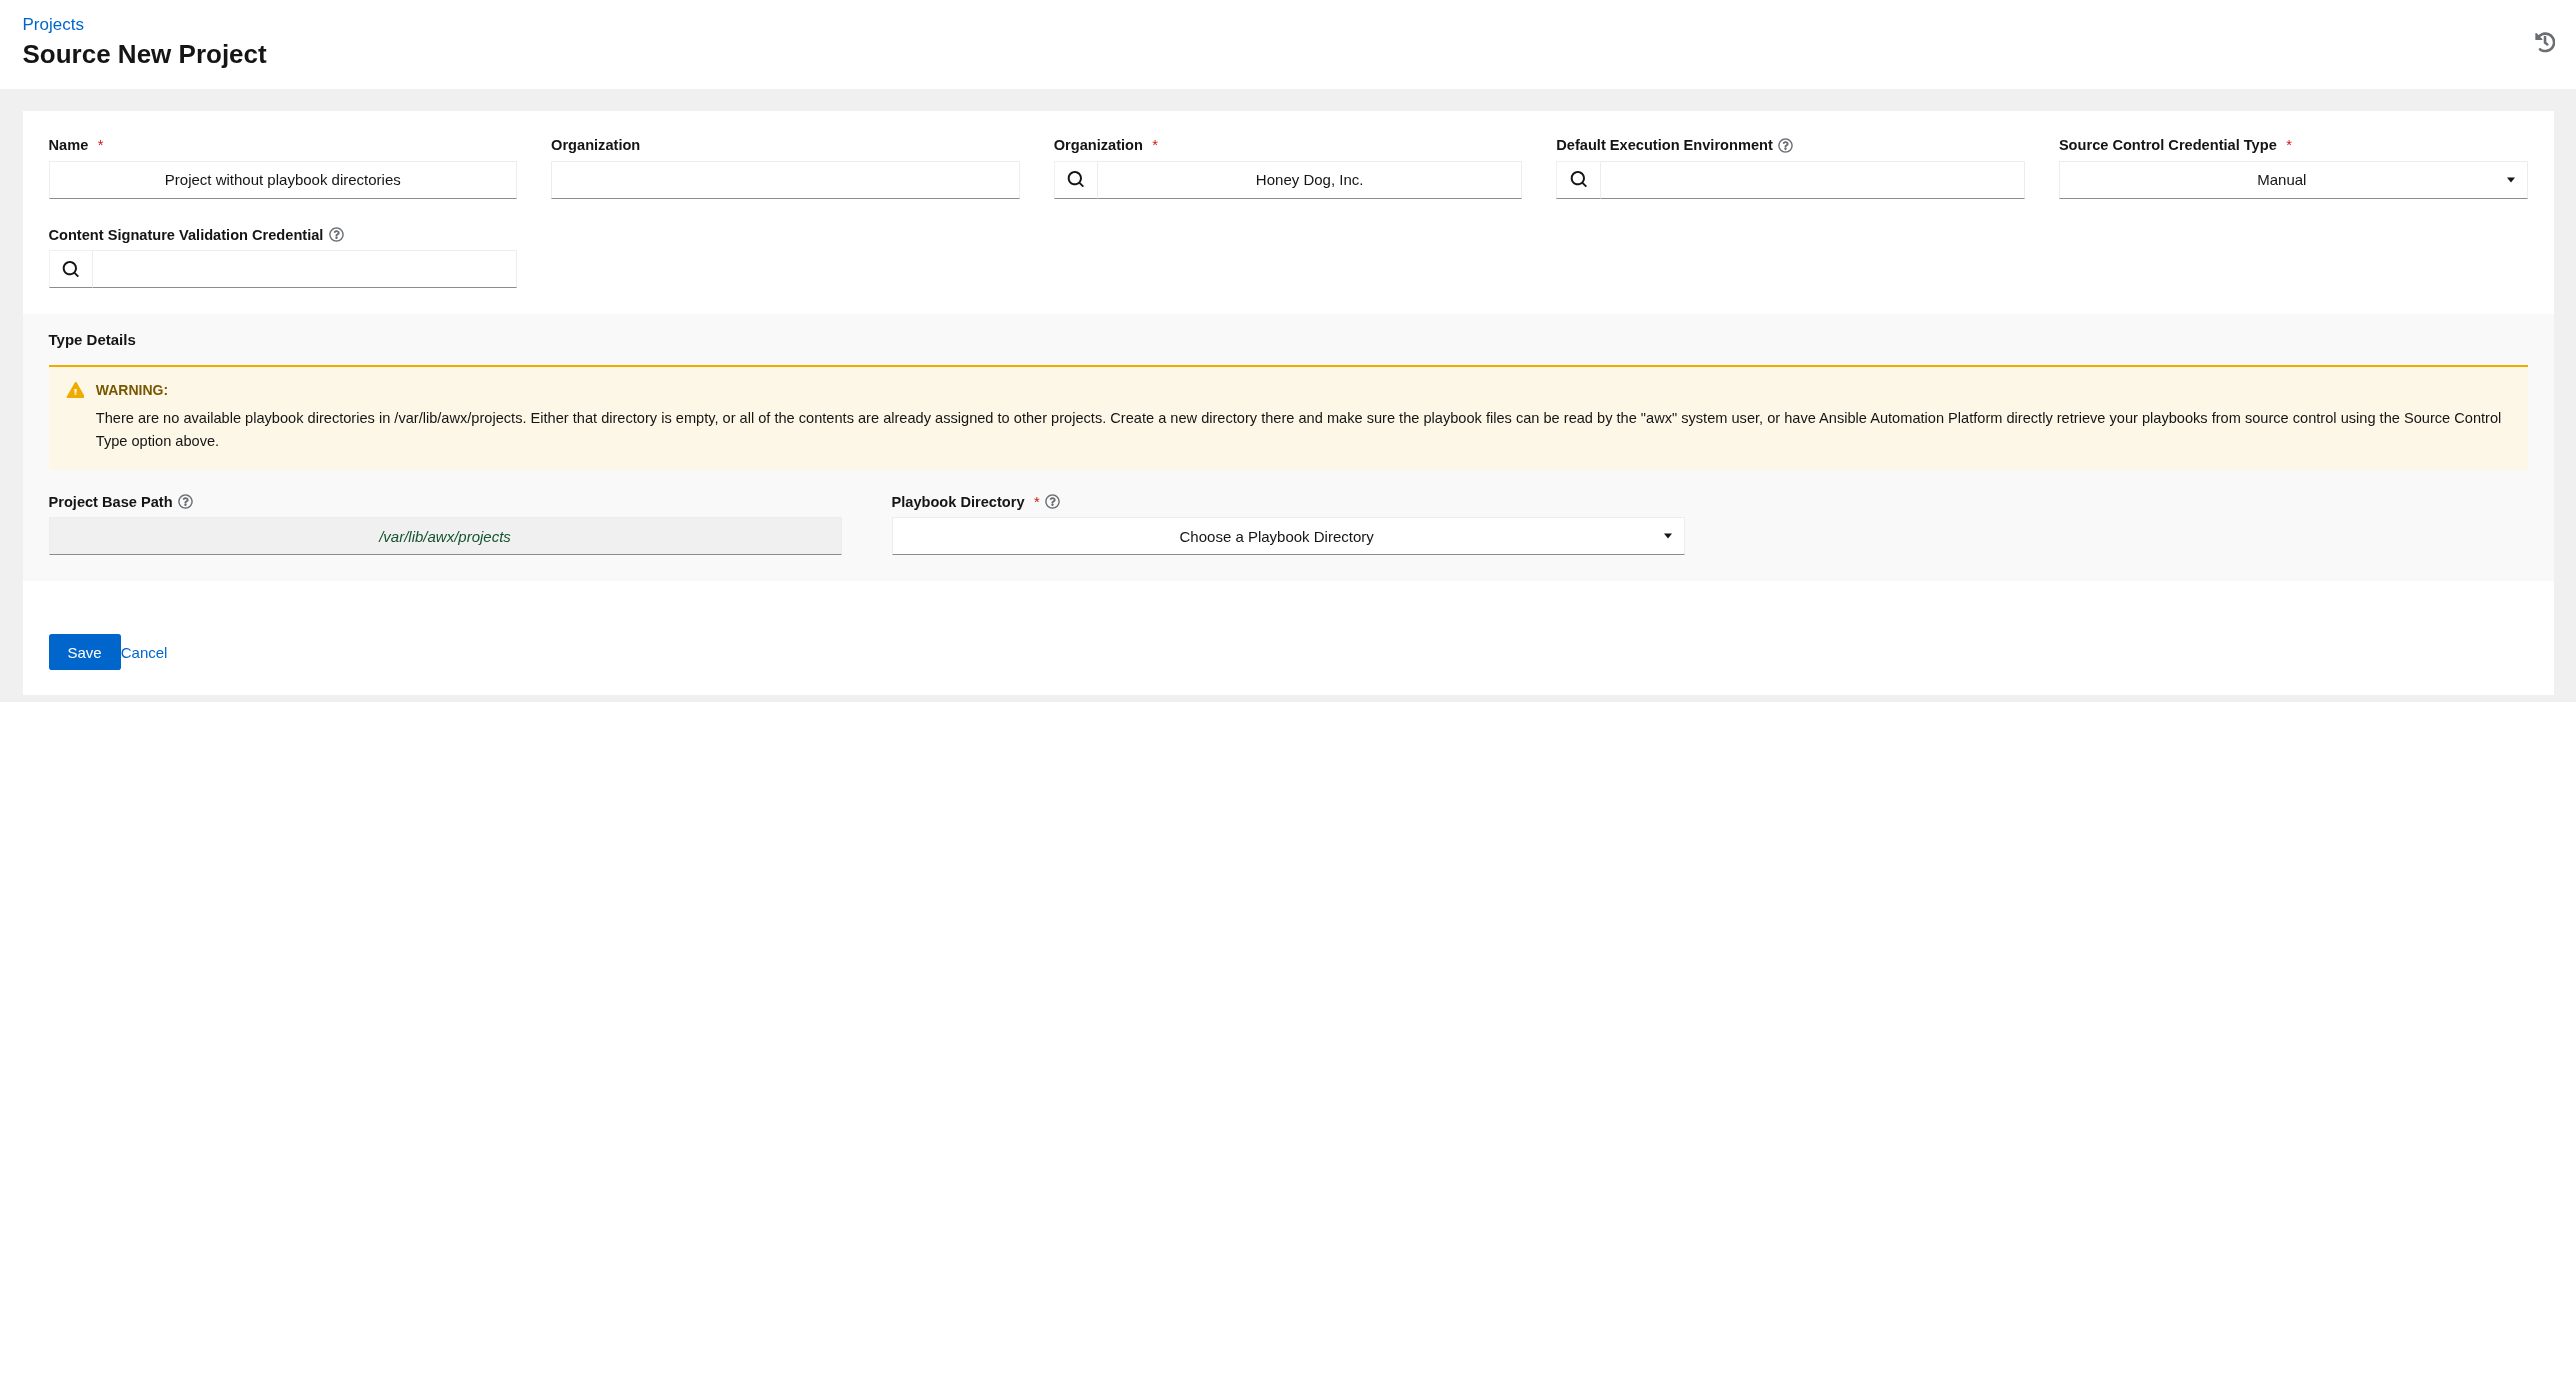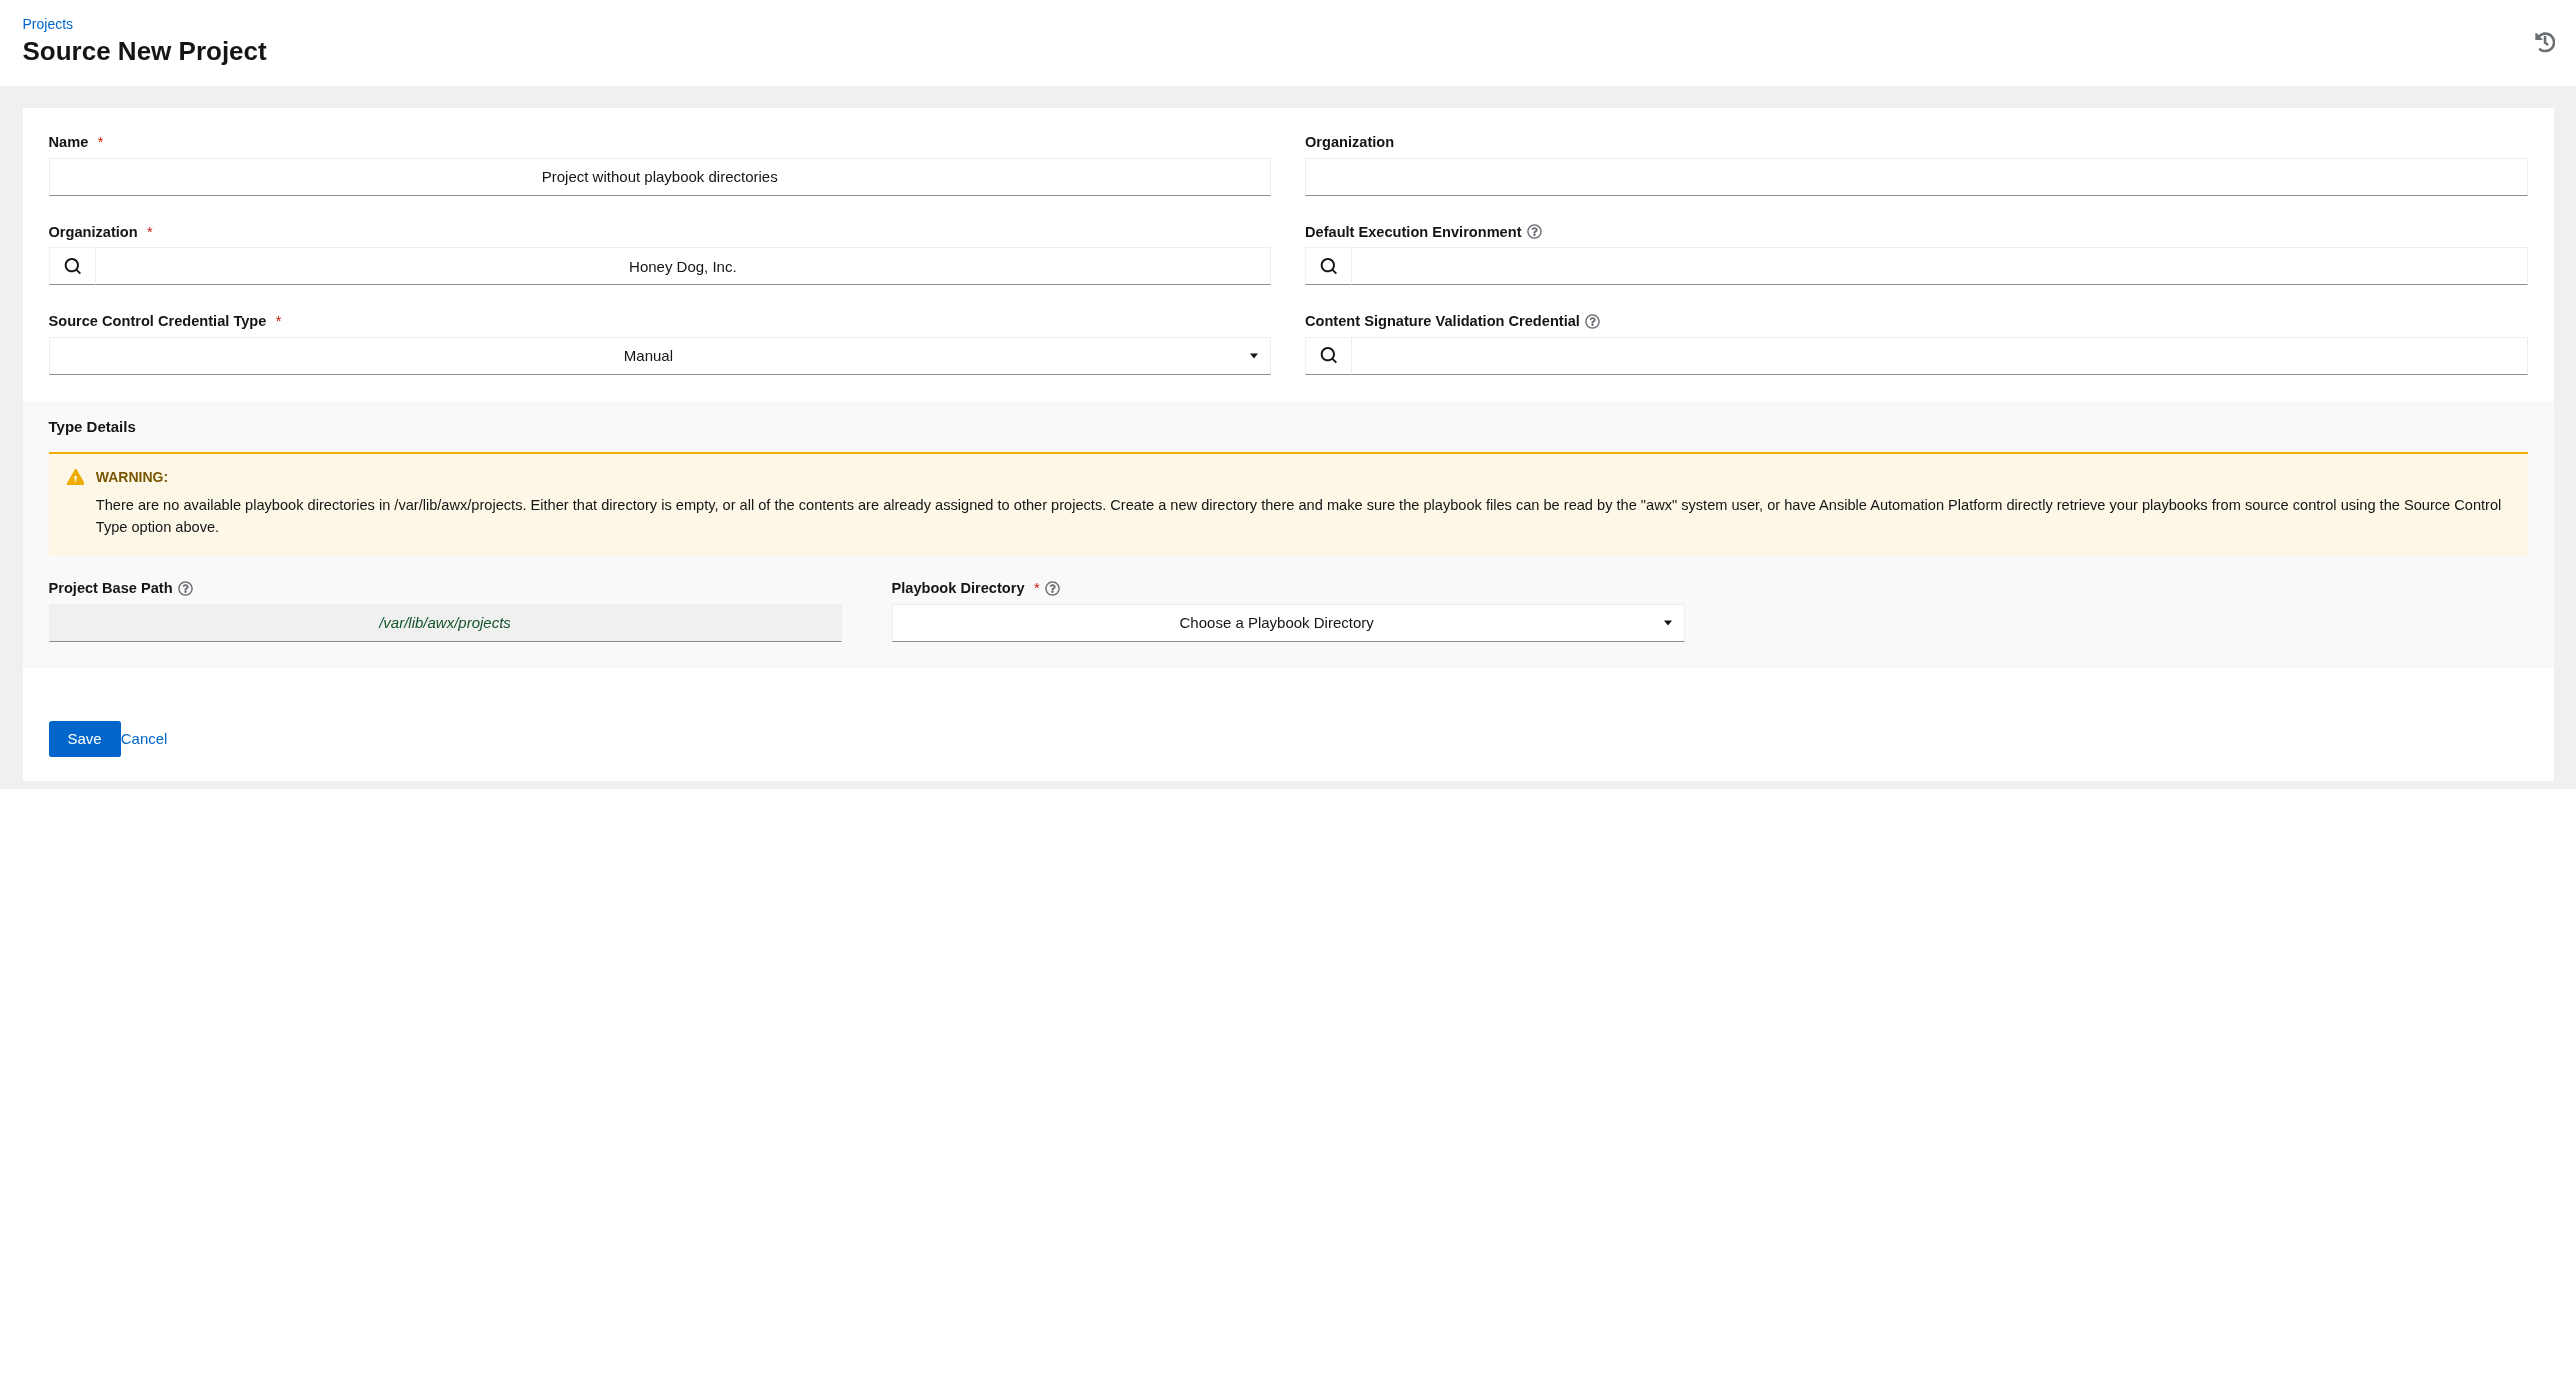--- a/index.html
+++ b/index.html
@@ -10,21 +10,21 @@
   font-size: 15px;
 }
 .page-header {
   padding: 15px 22.5px 19px 22.5px;
   background: #fff;
   position: relative;
 }
 .breadcrumb-link {
   color: #0066cc;
   text-decoration: none;
-  font-size: 14px;
+  font-size: 17px;
 }
 .page-title {
   font-size: 26px;
   font-weight: 600;
   color: #151515;
   margin-top: 3.8px;
 }
 .history-icon {
   position: absolute;
   right: 20.7px;
@@ -39,21 +39,21 @@
   padding: 22.5px 22.5px 7.5px 22.5px;
 }
 .card {
   background: #fff;
 }
 .form-section {
   padding: 26px 26px 26px 26px;
 }
 .form-grid {
   display: grid;
-  grid-template-columns: repeat(2, 1fr);
+  grid-template-columns: repeat(5, 1fr);
   column-gap: 34px;
   row-gap: 28px;
 }
 .field-label {
   font-size: 14.6px;
   font-weight: 600;
   color: #151515;
   margin-bottom: 7.5px;
   display: flex;
   align-items: center;

